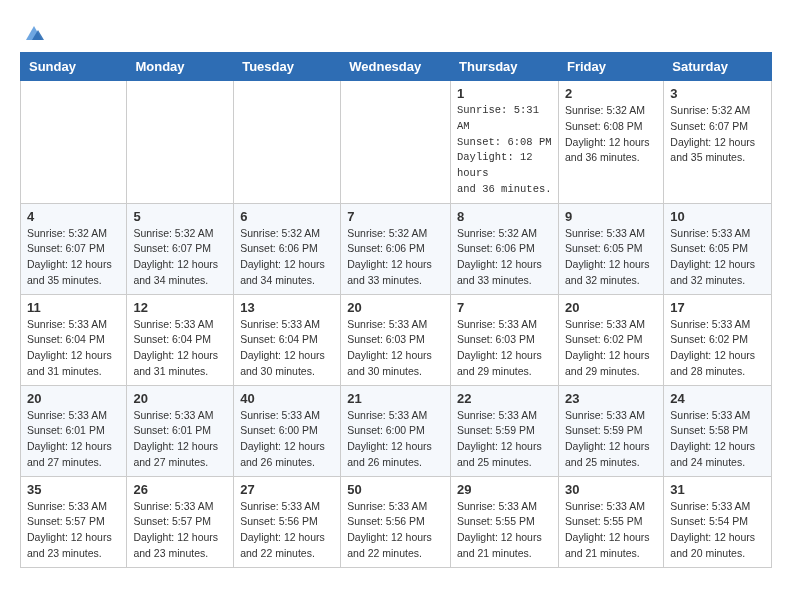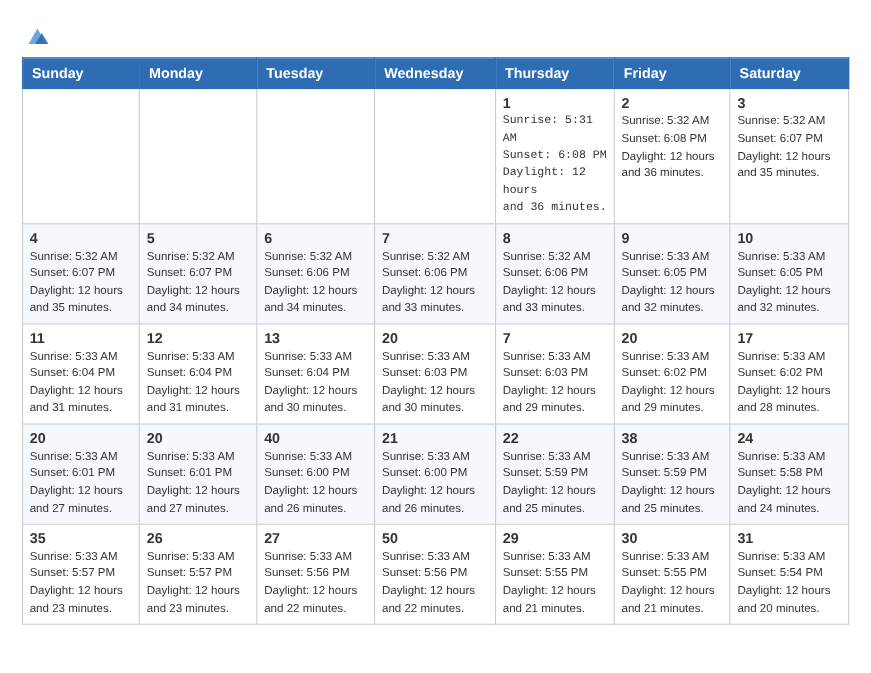--- a/index.html
+++ b/index.html
@@ -216,21 +216,21 @@
 and 26 minutes.</div>
           </td>
           <td>
             <span class="day-num">22</span>
             <div class="day-info" style="white-space: pre-line;">Sunrise: 5:33 AM
 Sunset: 5:59 PM
 Daylight: 12 hours
 and 25 minutes.</div>
           </td>
           <td>
-            <span class="day-num">38</span>
+            <span class="day-num">23</span>
             <div class="day-info" style="white-space: pre-line;">Sunrise: 5:33 AM
 Sunset: 5:59 PM
 Daylight: 12 hours
 and 25 minutes.</div>
           </td>
           <td>
             <span class="day-num">24</span>
             <div class="day-info" style="white-space: pre-line;">Sunrise: 5:33 AM
 Sunset: 5:58 PM
 Daylight: 12 hours

